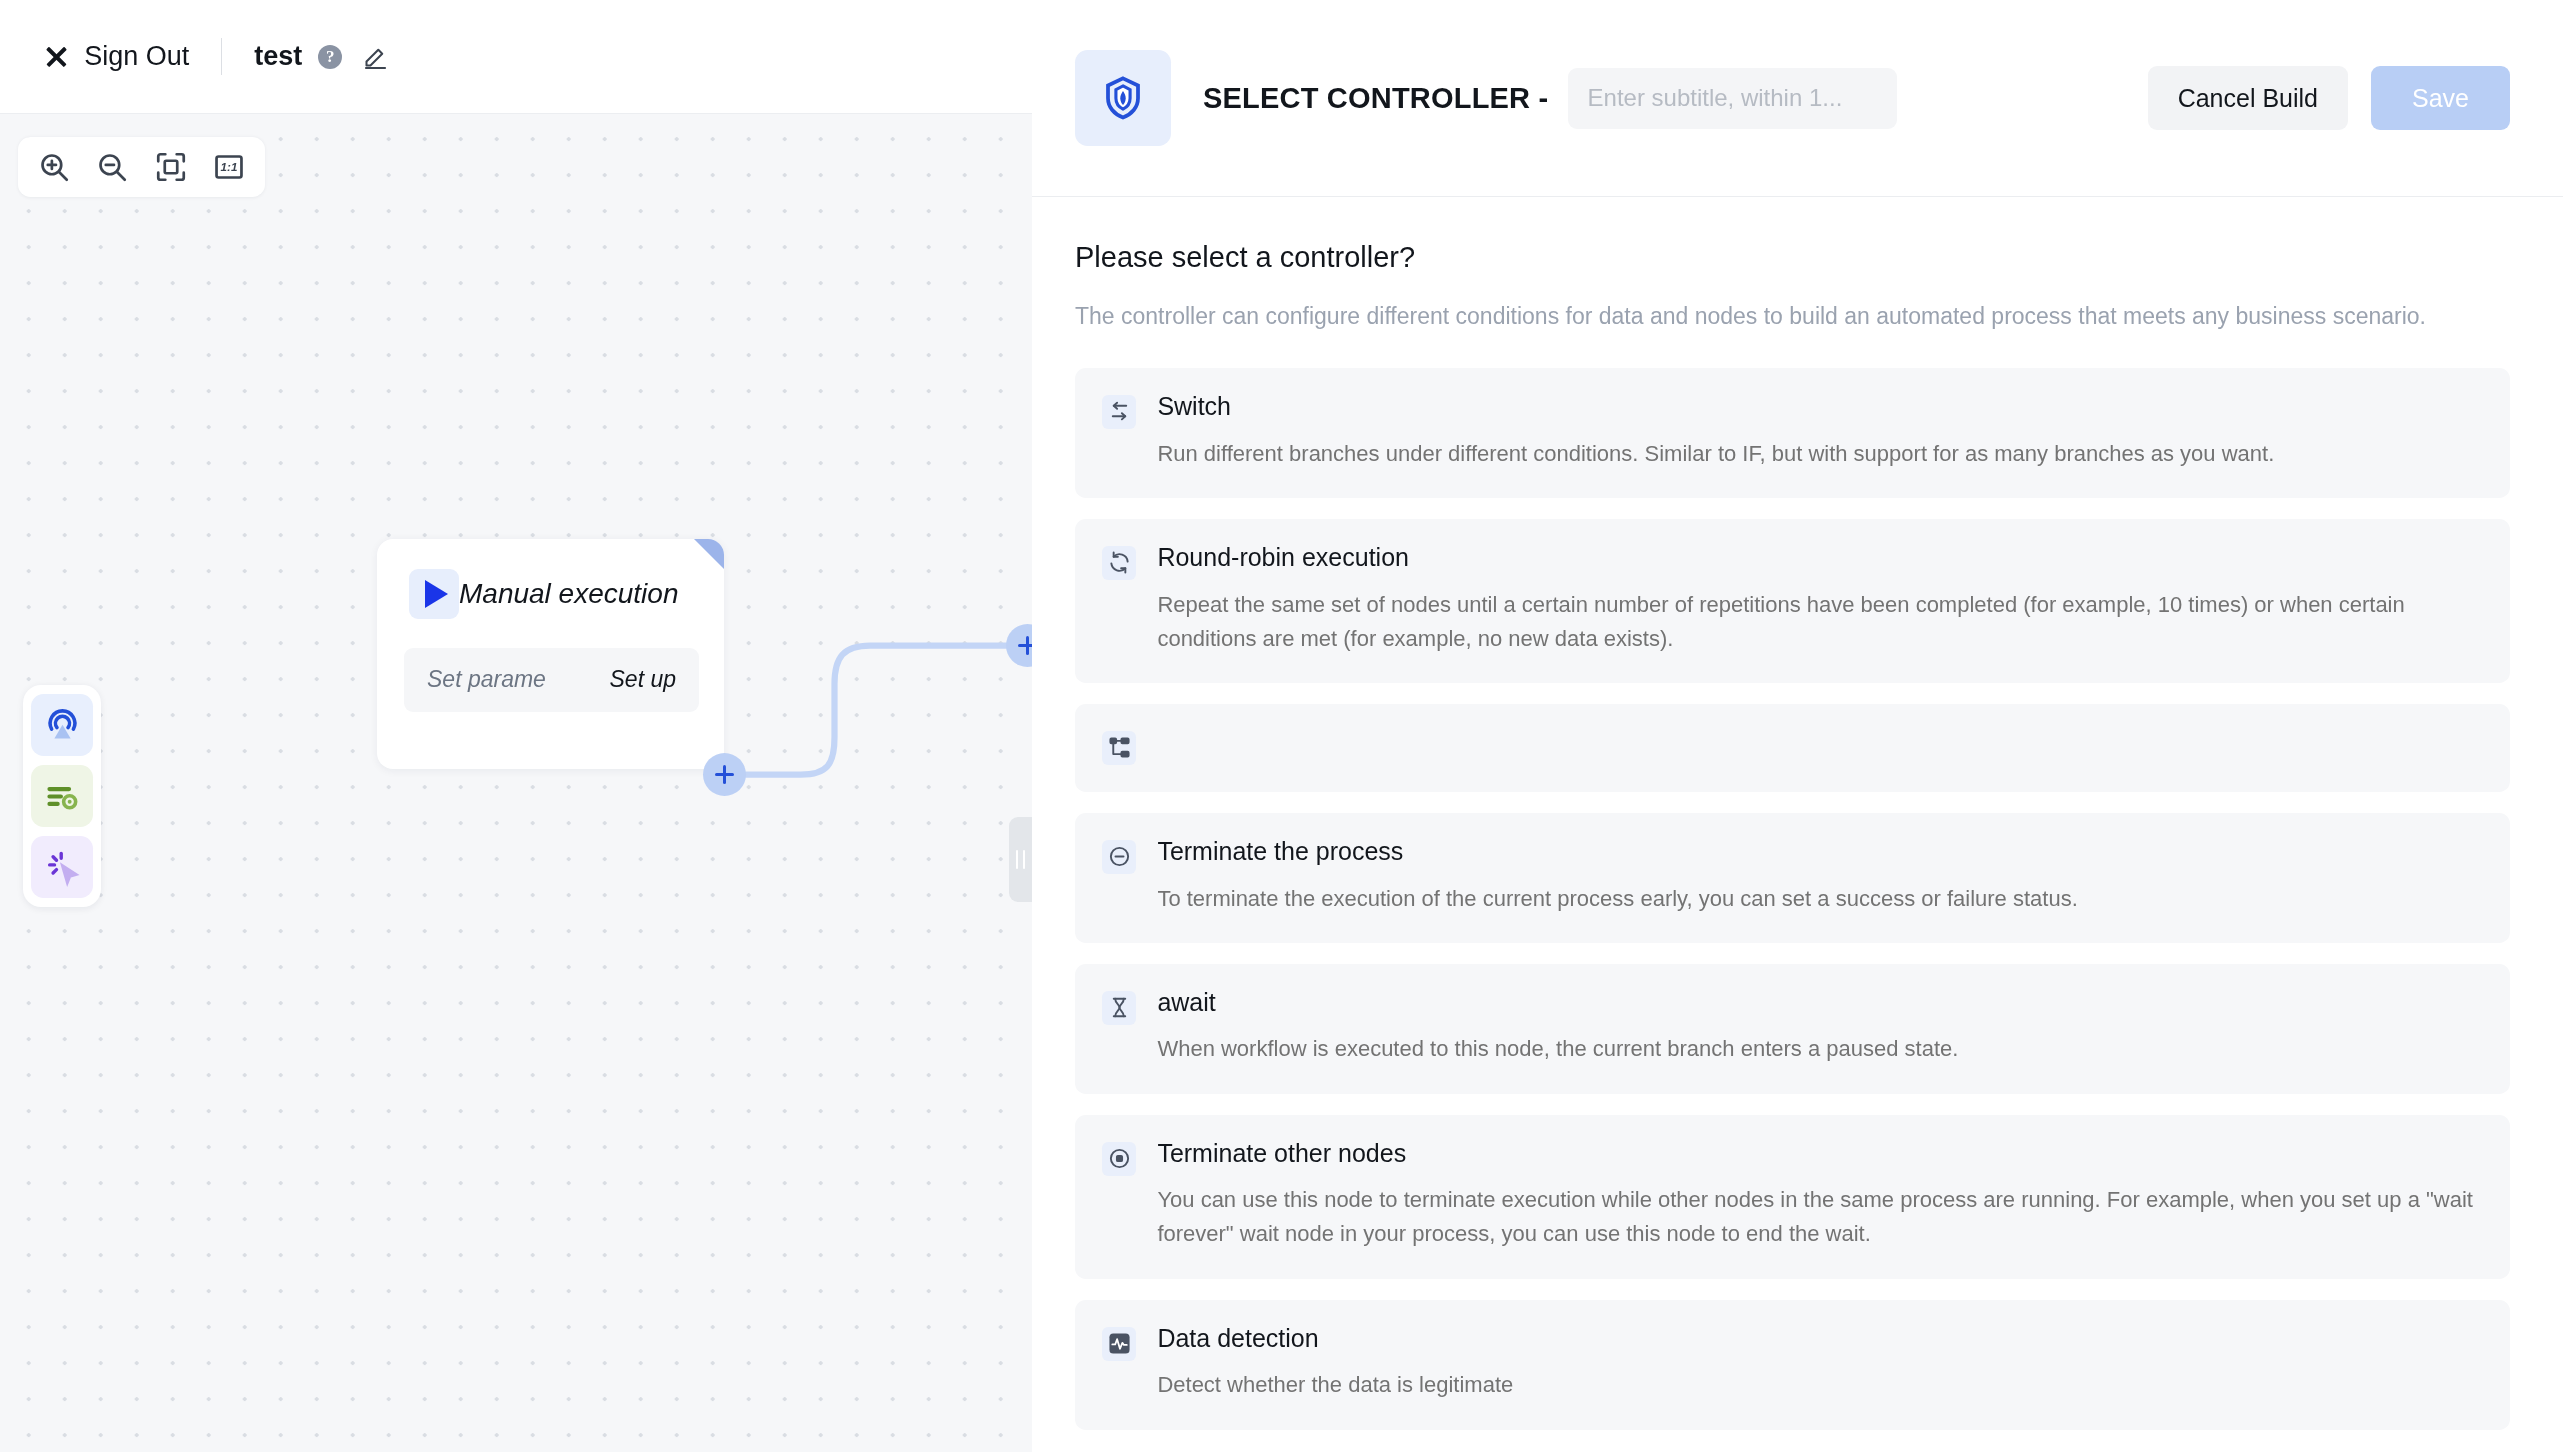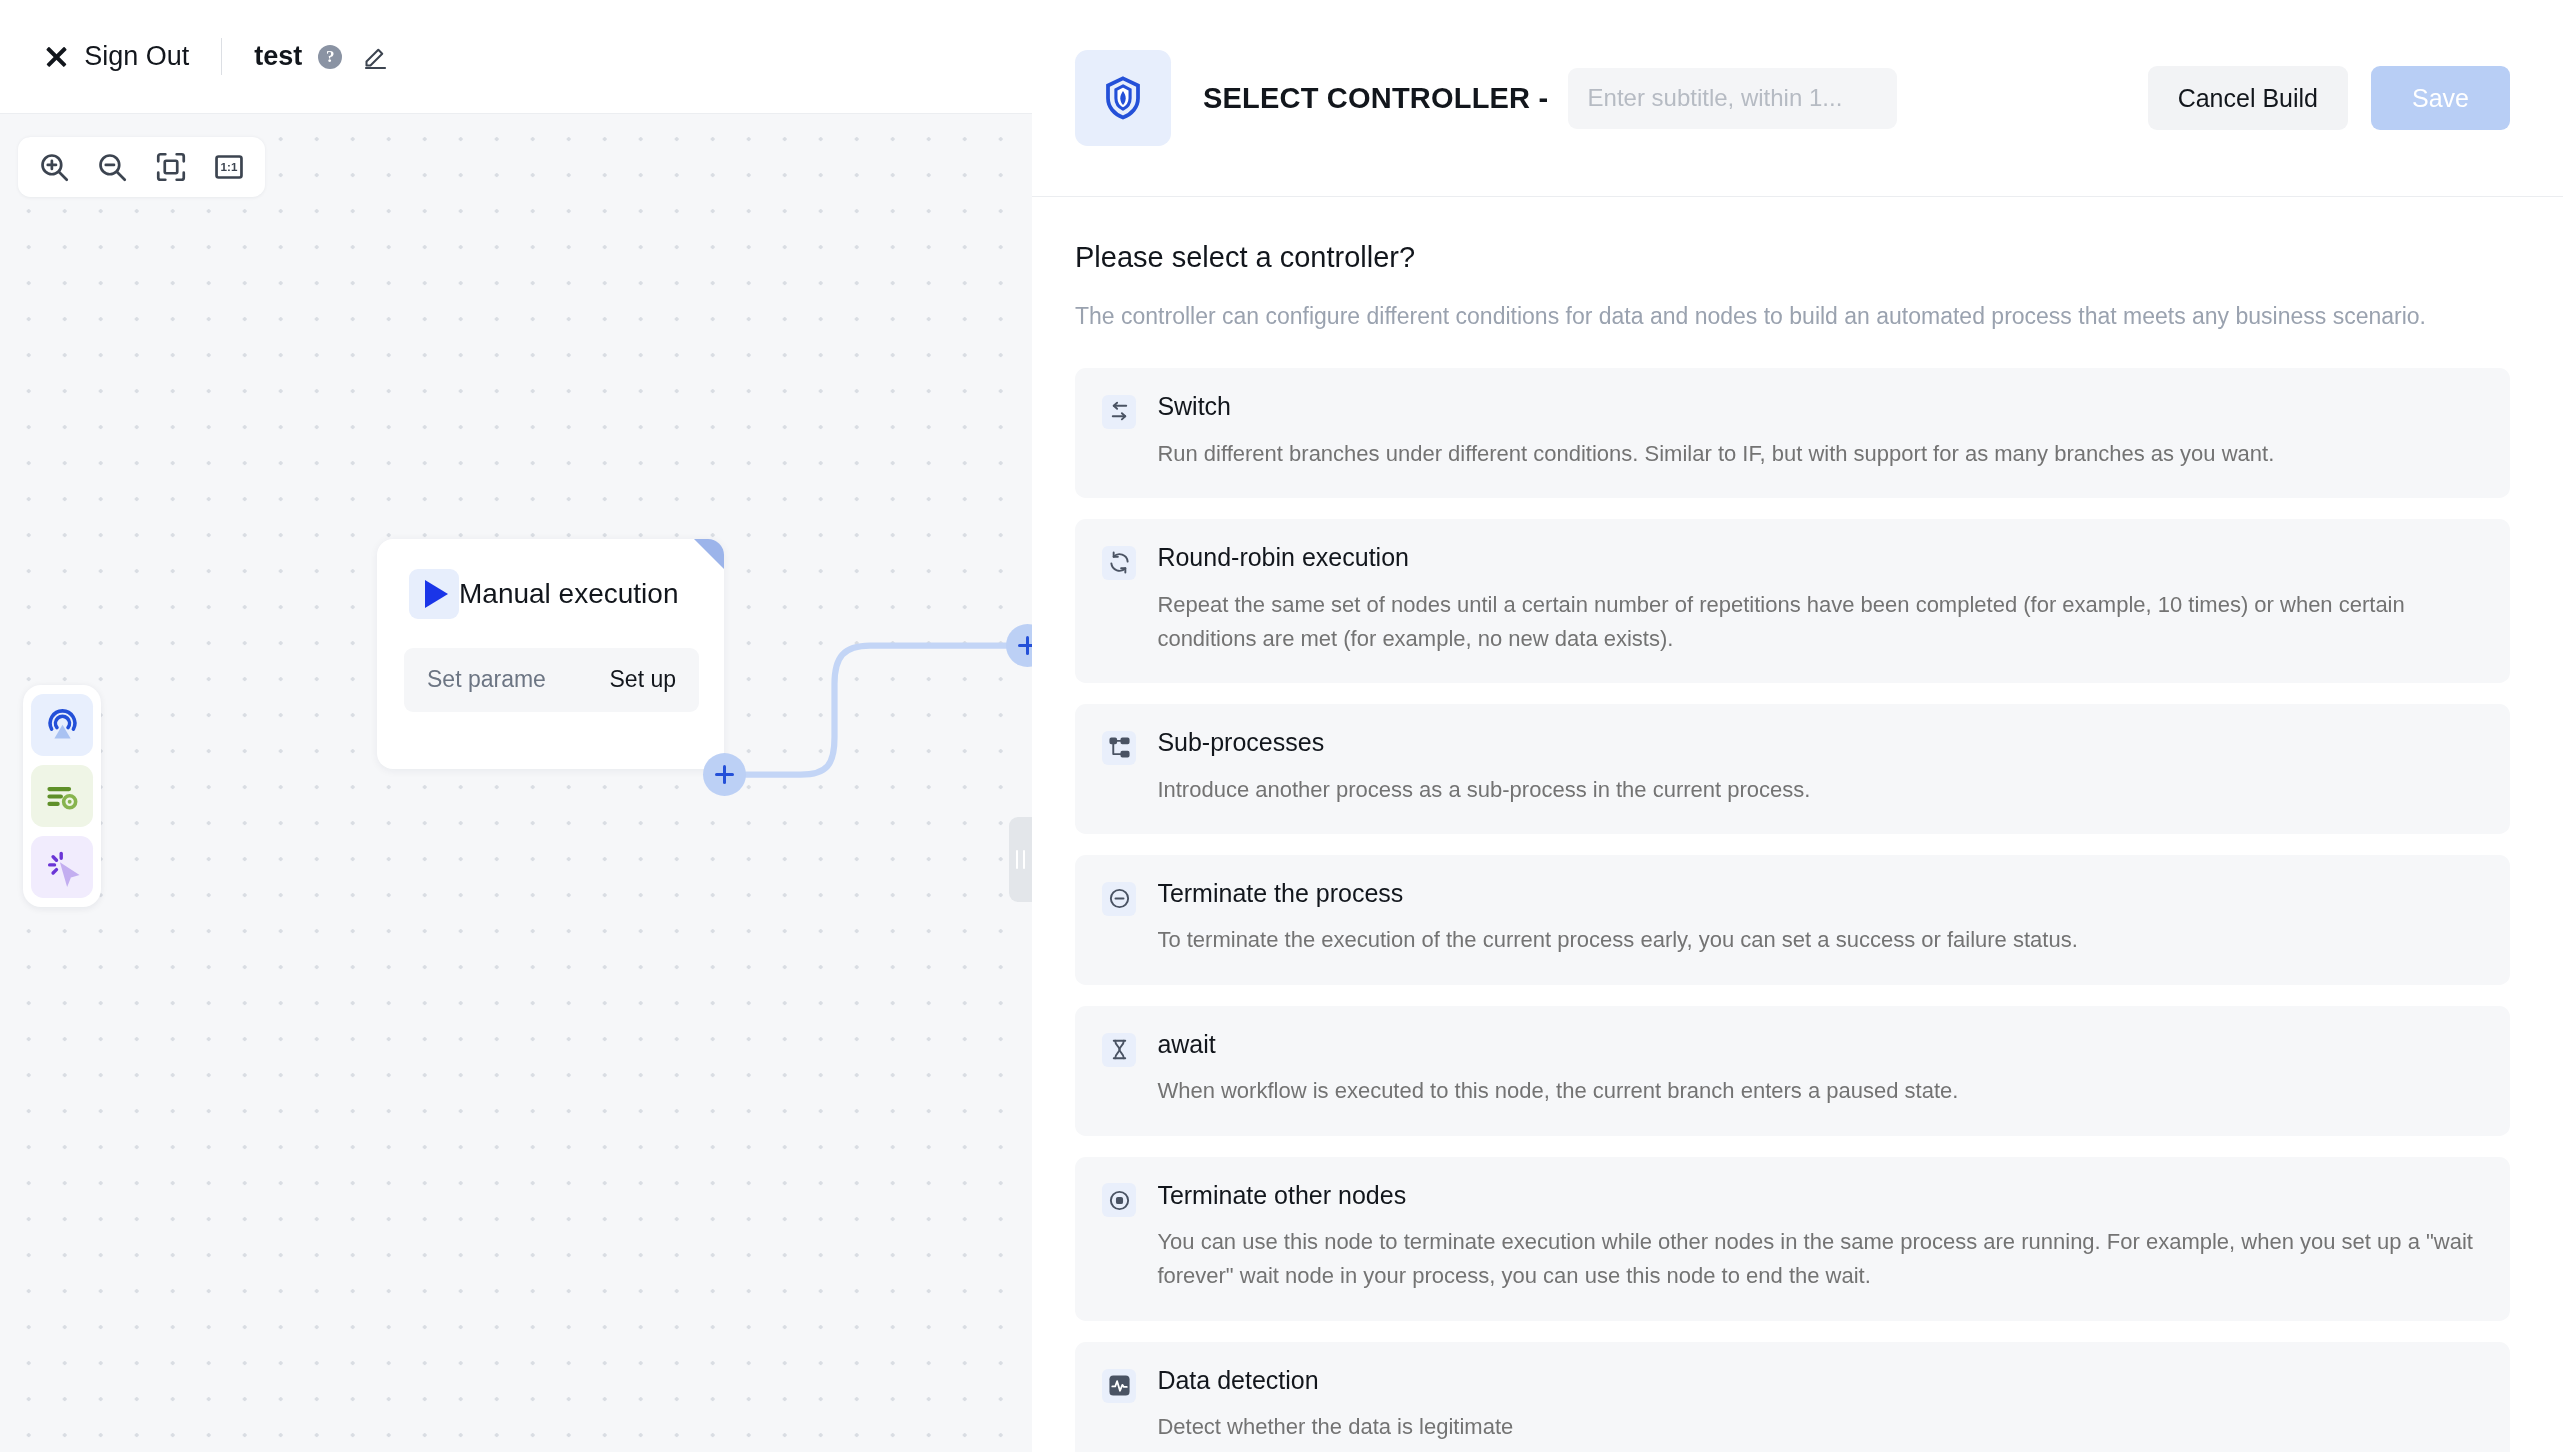--- a/index.html
+++ b/index.html
@@ -54,20 +54,21 @@
   .pencil-icon { margin-left: 19.6px; width: 27px; height: 27px; cursor: pointer; }
 
   #canvas {
     position: absolute; left: 0; top: 114px;
     width: 1032px; height: 1339px;
     background-color: #f6f7f9;
     background-image: radial-gradient(#d9dde3 1.8px, transparent 2px);
     background-size: 36px 36px;
     background-position: 10.7px 7.1px;
     overflow: hidden;
+    font-style: italic;
   }
   
   #zoom-toolbar {
     position: absolute; left: 18px; top: 23px;
     background: #ffffff; border-radius: 12.5px;
     padding: 10.7px 16px;
     display: flex; align-items: center; gap: 19.6px;
     box-shadow: 0 0.9px 3.6px rgba(20,30,50,.06);
   }
   .tb-btn {
@@ -385,24 +386,20 @@
           </div>
           <div class="opt">
             <span class="opt-icon">
               <svg xmlns="http://www.w3.org/2000/svg" width="23" height="23" viewBox="0 0 24 24" fill="none" stroke="#4a5363" stroke-width="2" stroke-linecap="round" stroke-linejoin="round">
                 <rect x="2.5" y="2.6" width="6" height="5" rx="1" fill="#4a5363"></rect>
                 <rect x="14" y="2.6" width="7.5" height="5" rx="1" fill="#4a5363"></rect>
                 <rect x="14" y="16.4" width="7.5" height="5" rx="1" fill="#4a5363"></rect>
                 <path d="M5.5 7.6v11.3h8.2M8.5 5.1h5.2"></path>
               </svg>
             </span>
-            <div class="opt-text">
-              <div class="opt-name">Sub-processes</div>
-              <div class="opt-desc">Introduce another process as a sub-process in the current process.</div>
-            </div>
           </div>
           <div class="opt">
             <span class="opt-icon">
               <svg xmlns="http://www.w3.org/2000/svg" width="23" height="23" viewBox="0 0 24 24" fill="none" stroke="#4a5363" stroke-width="2" stroke-linecap="round" stroke-linejoin="round">
                 <circle cx="12" cy="12" r="9"></circle>
                 <path d="M7.8 12h8.4"></path>
               </svg>
             </span>
             <div class="opt-text">
               <div class="opt-name">Terminate the process</div>

